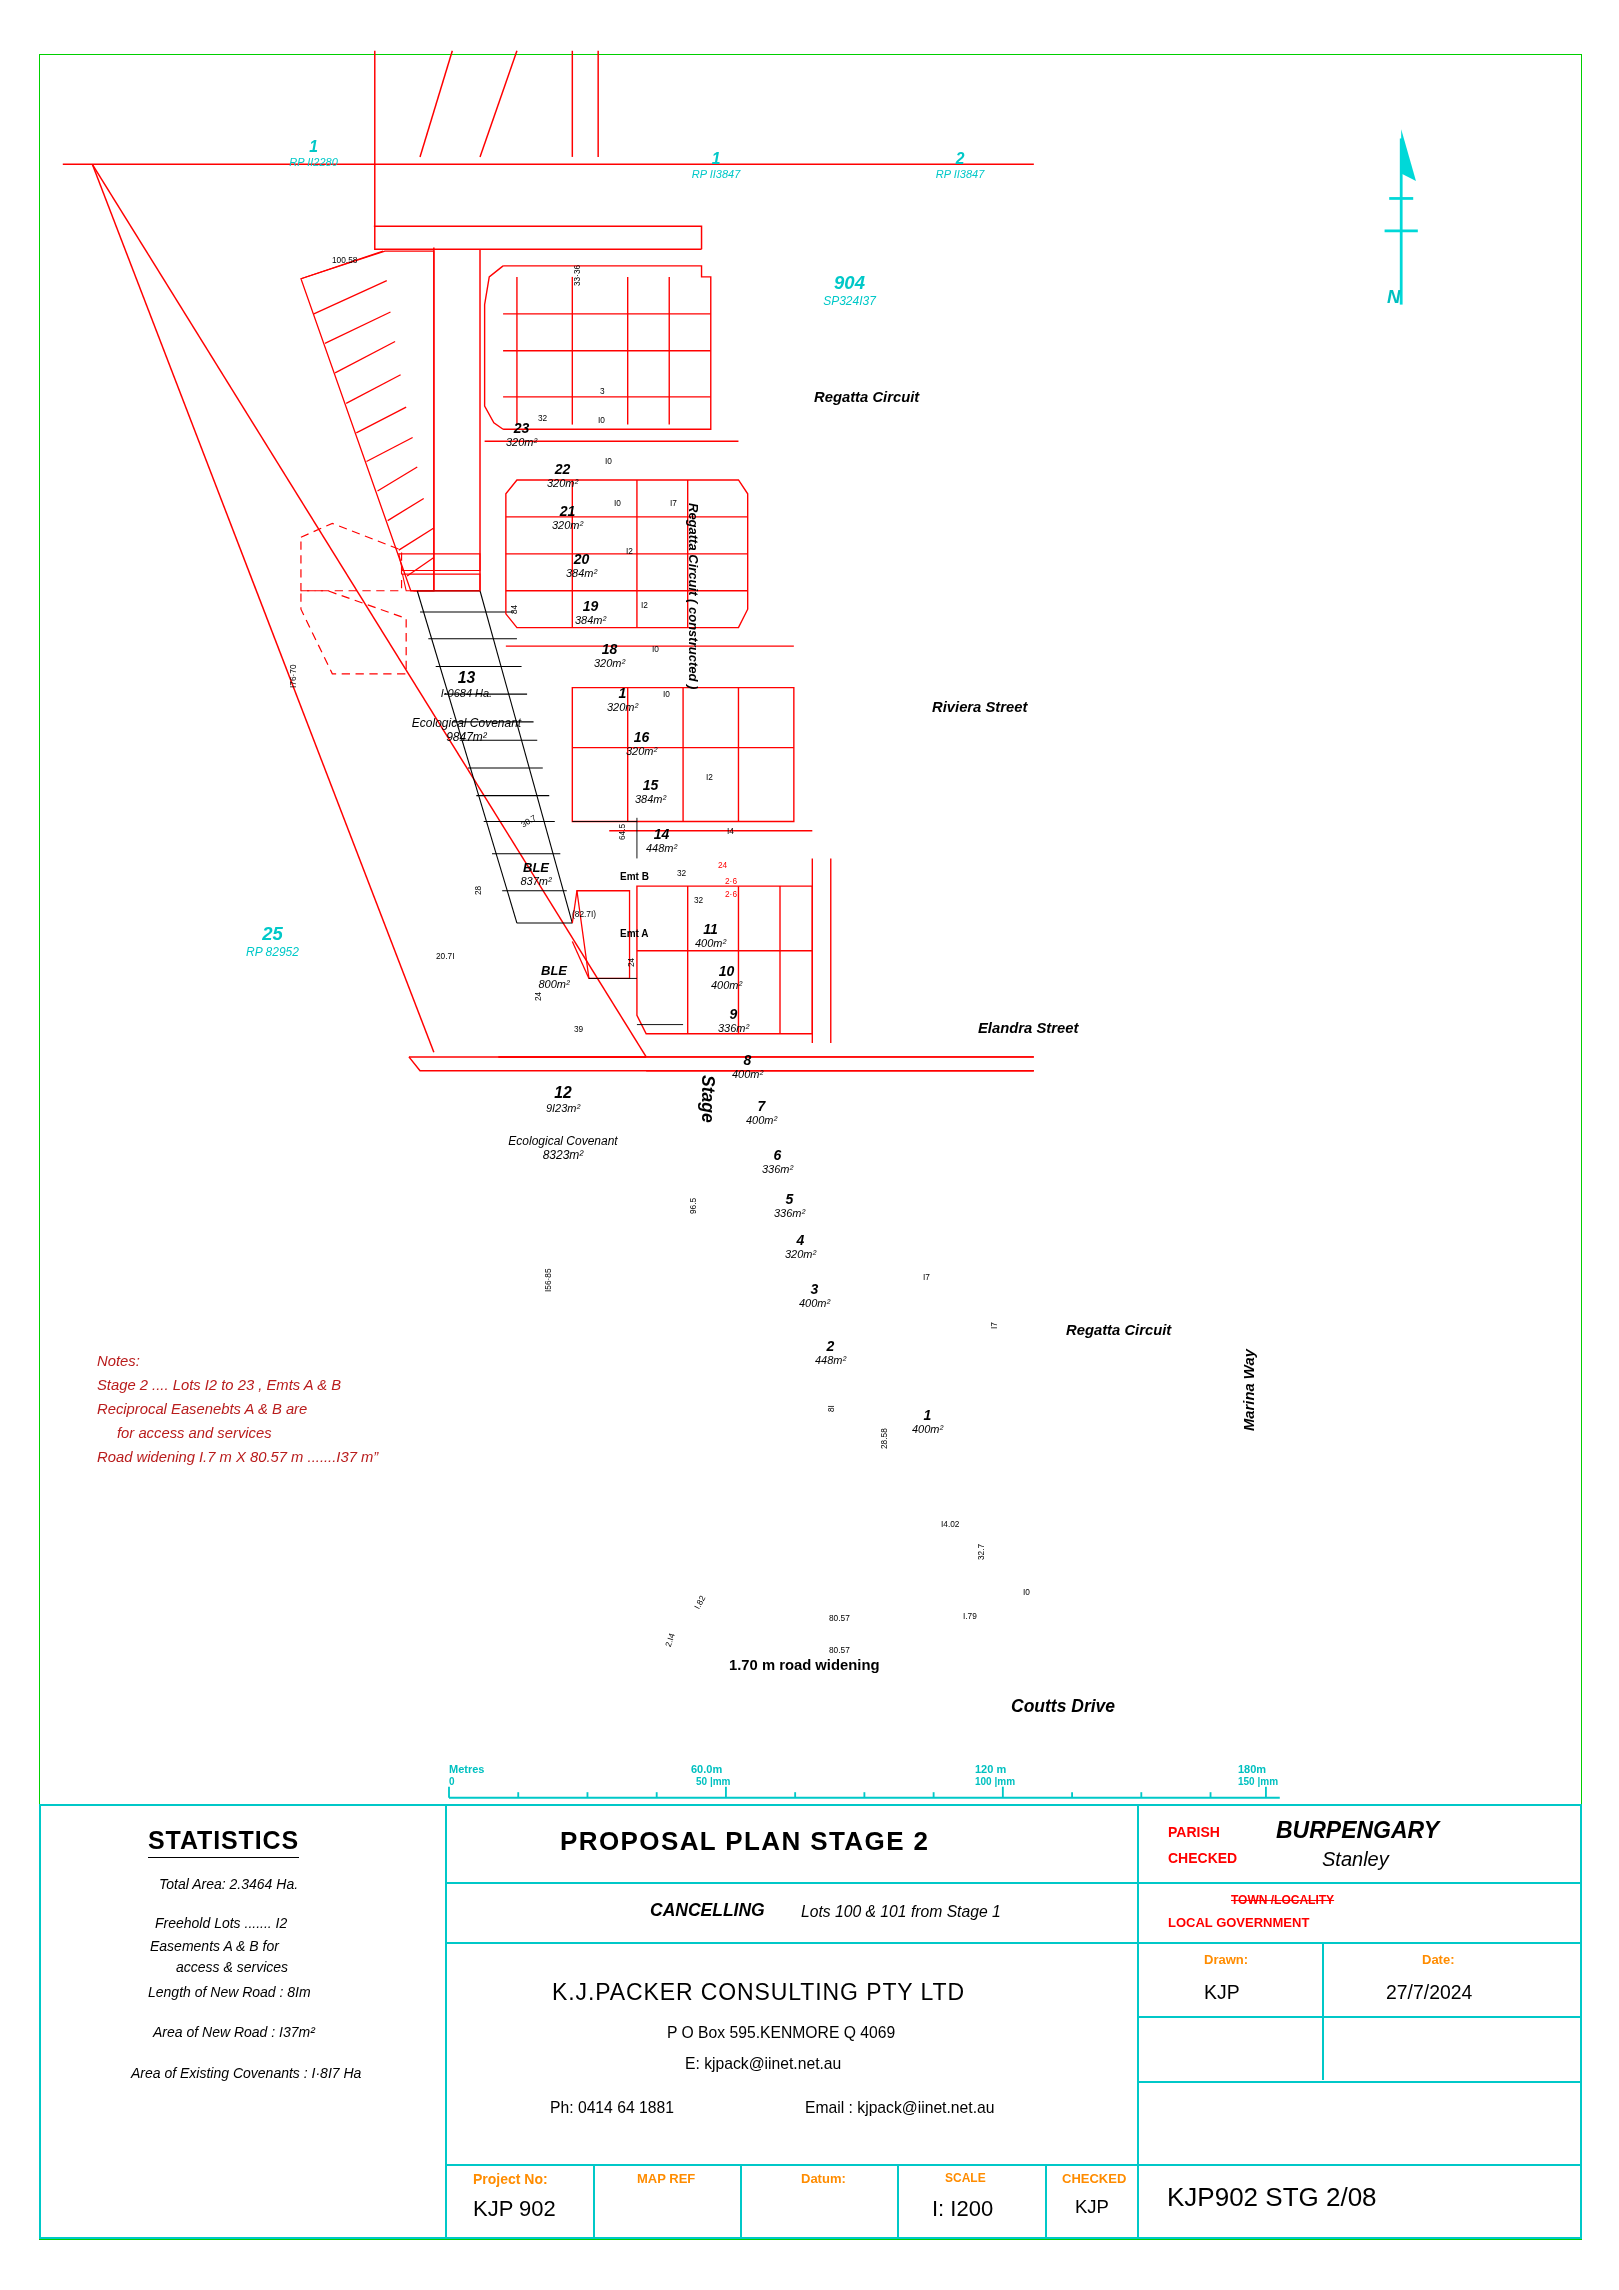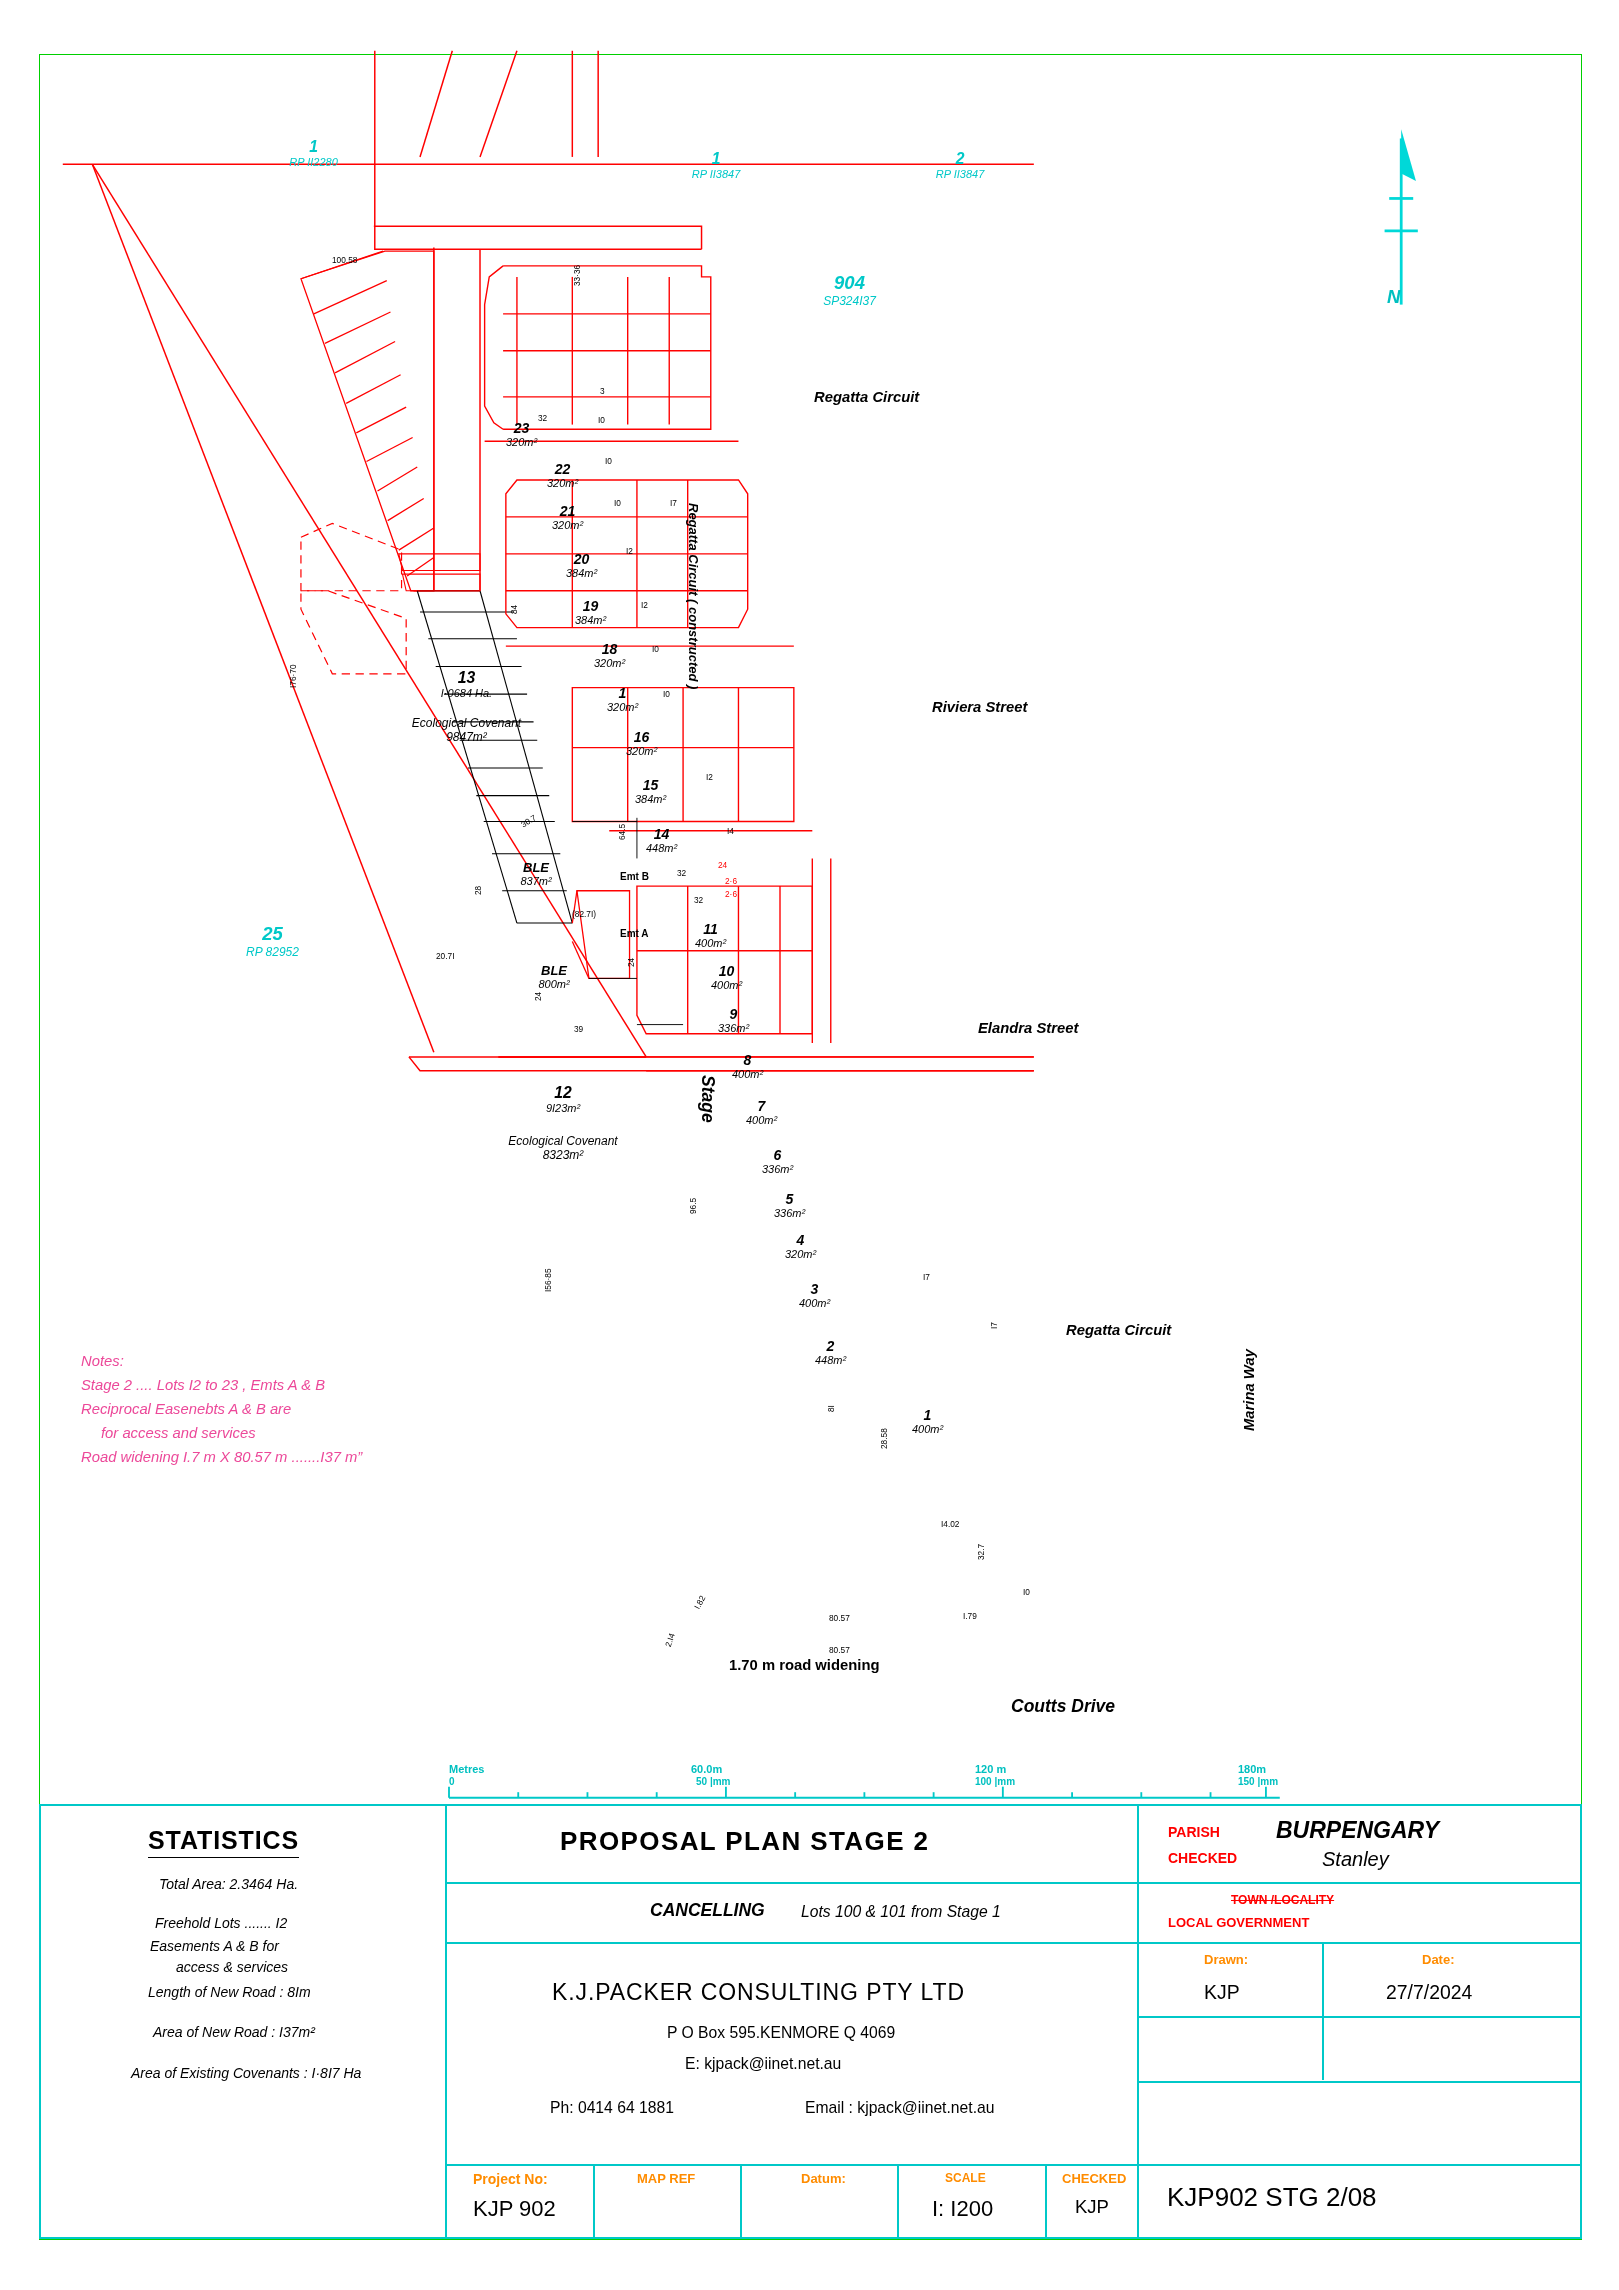--- a/index.html
+++ b/index.html
@@ -17,21 +17,21 @@
   .lotnum{font-style:italic;font-weight:bold;font-size:14px;color:#000;text-align:center;white-space:nowrap;}
   .lotarea{font-style:italic;font-size:11px;color:#000;text-align:center;white-space:nowrap;}
   .dimtxt{font-size:8.3px;color:#000;white-space:nowrap;}
   .dimtxt-r{font-size:8.3px;color:#ff0000;white-space:nowrap;}
   .rdname{font-style:italic;font-weight:bold;font-size:14.8px;color:#000;white-space:nowrap;}
   .tealtxt{color:#00c0c0;}
   
   .tb{position:absolute;left:39px;top:1804px;width:1543px;height:435px;}
   .tbline{position:absolute;background:#00c8c8;}
   .tbtxt{position:absolute;white-space:nowrap;}
-  .notes{position:absolute;font-style:italic;font-size:14.8px;color:#ec4899;line-height:24px;}
+  .notes{position:absolute;font-style:italic;font-size:14.8px;color:#b91c1c;line-height:24px;margin-left:16px;}
 </style>
 </head>
 <body>
 
 <div id="sheet">
 
   <div class="border-outer"></div>
 
   <svg width="1620" height="2291" aria-hidden="true" viewBox="0 0 1755 2482">
     <g stroke="#ff0000" fill="none" stroke-width="1.6">

